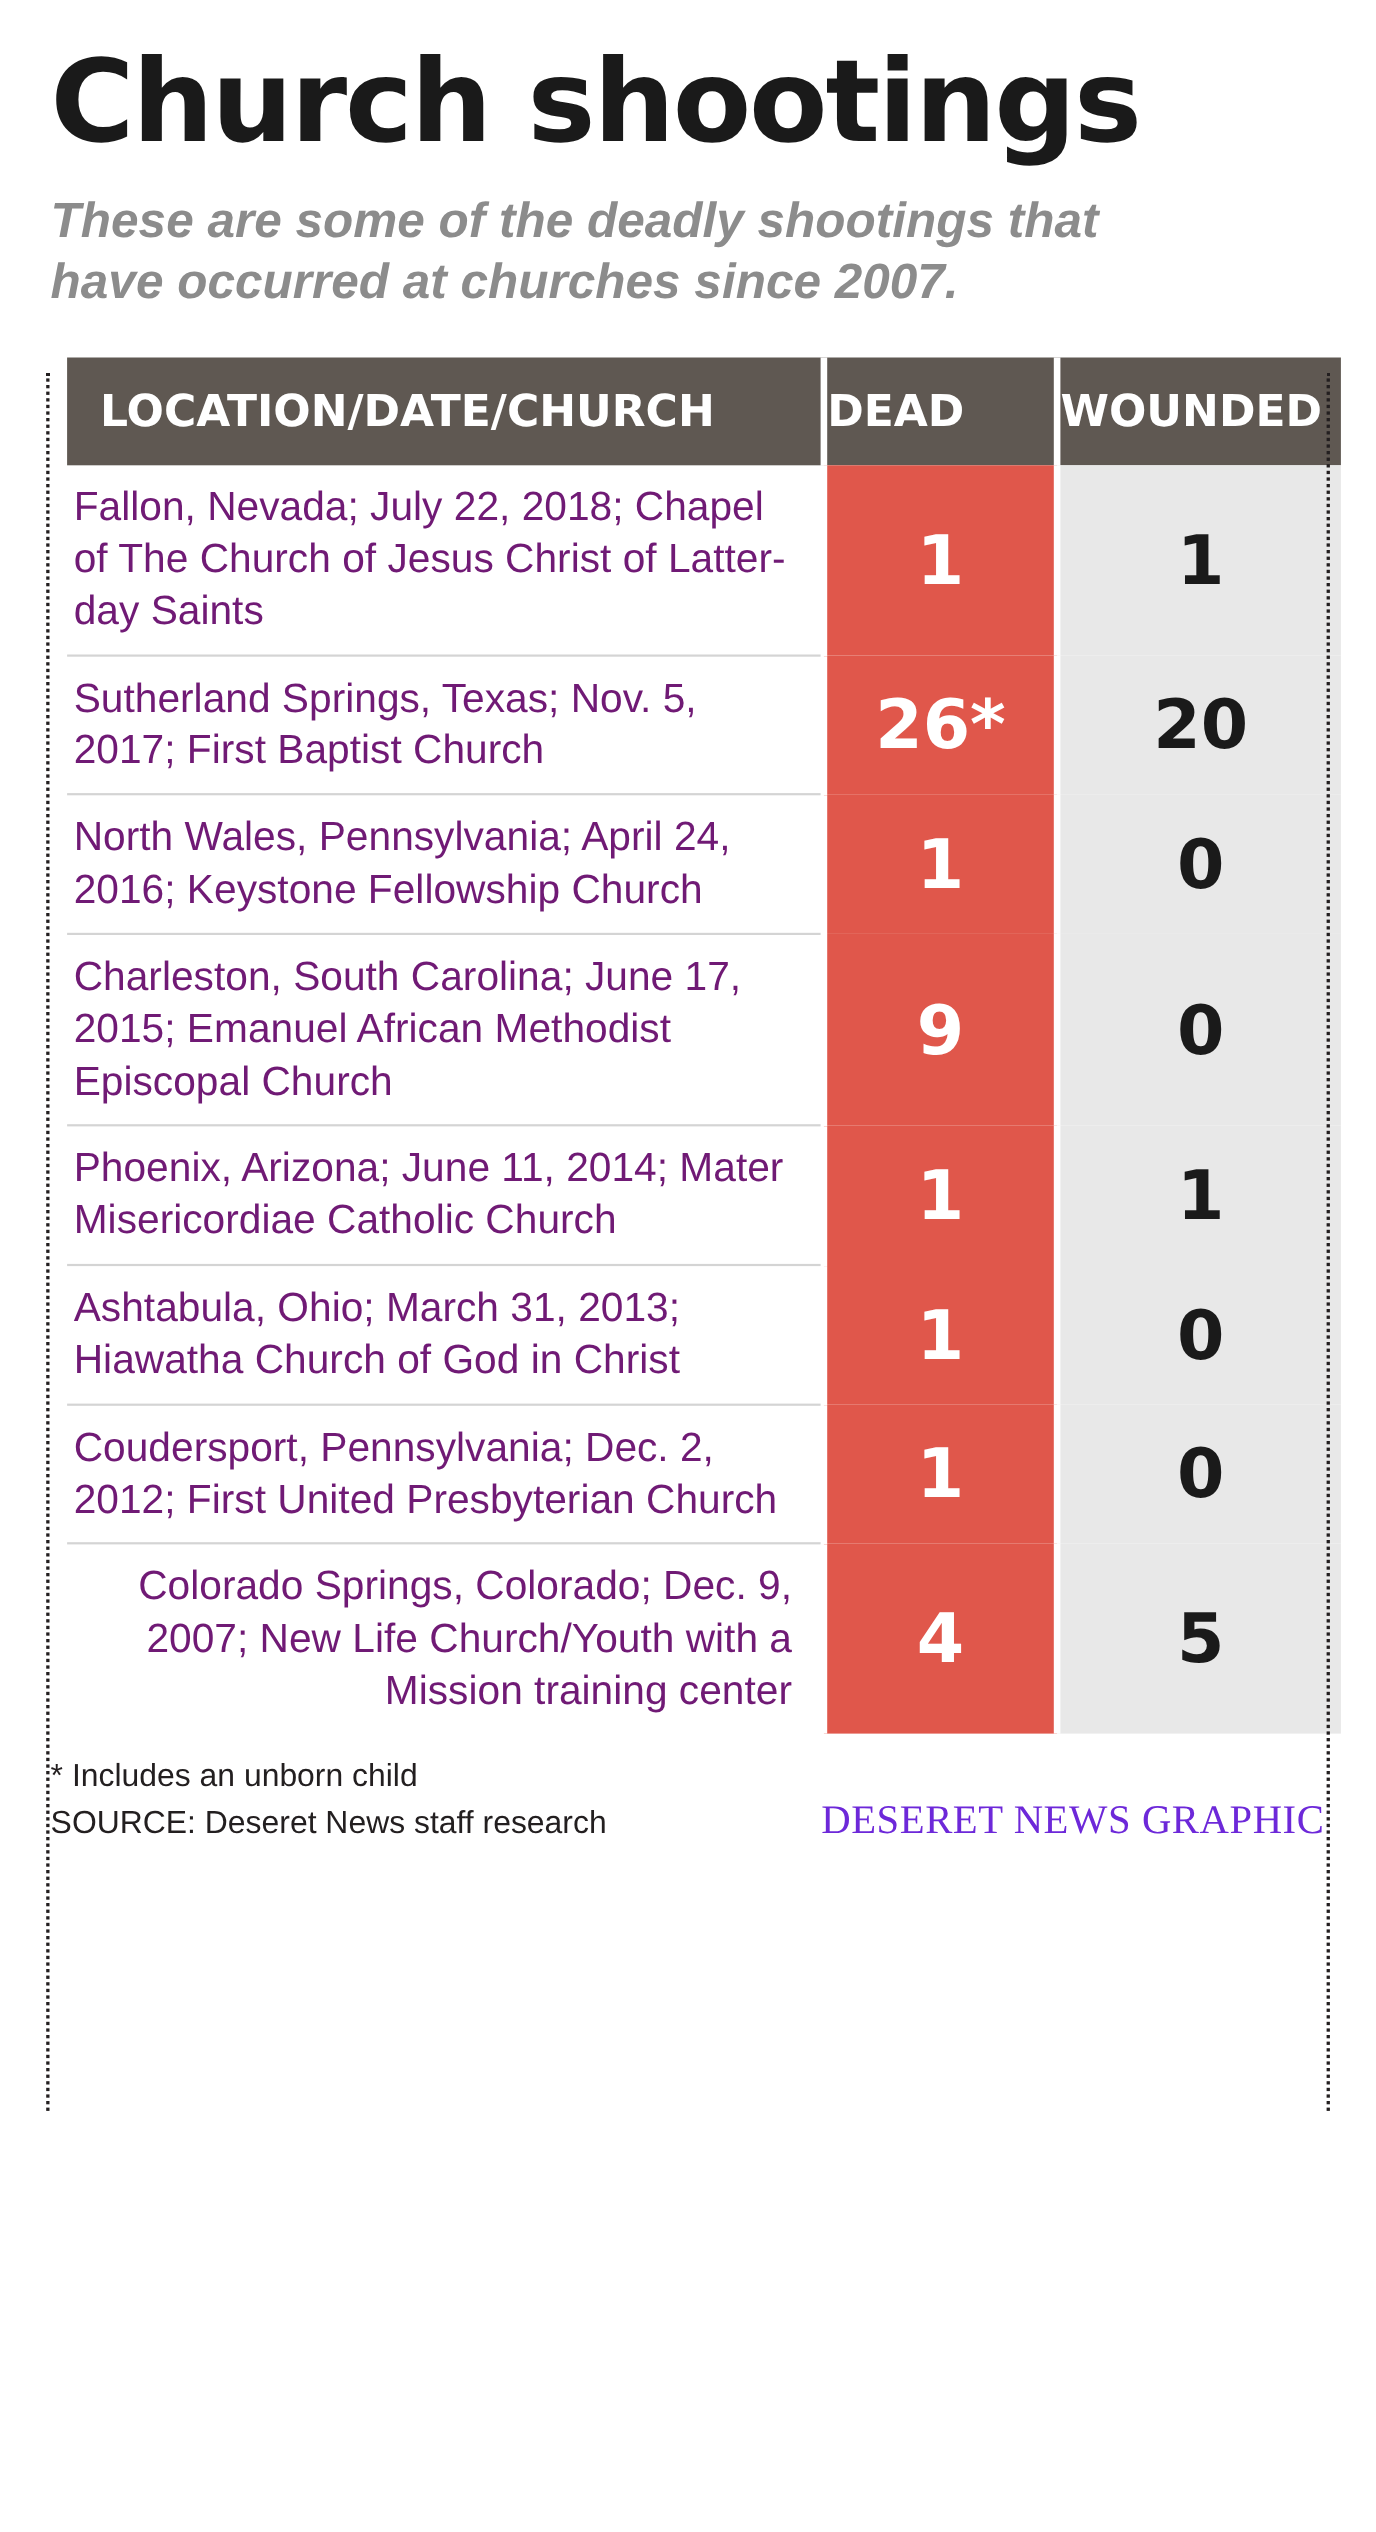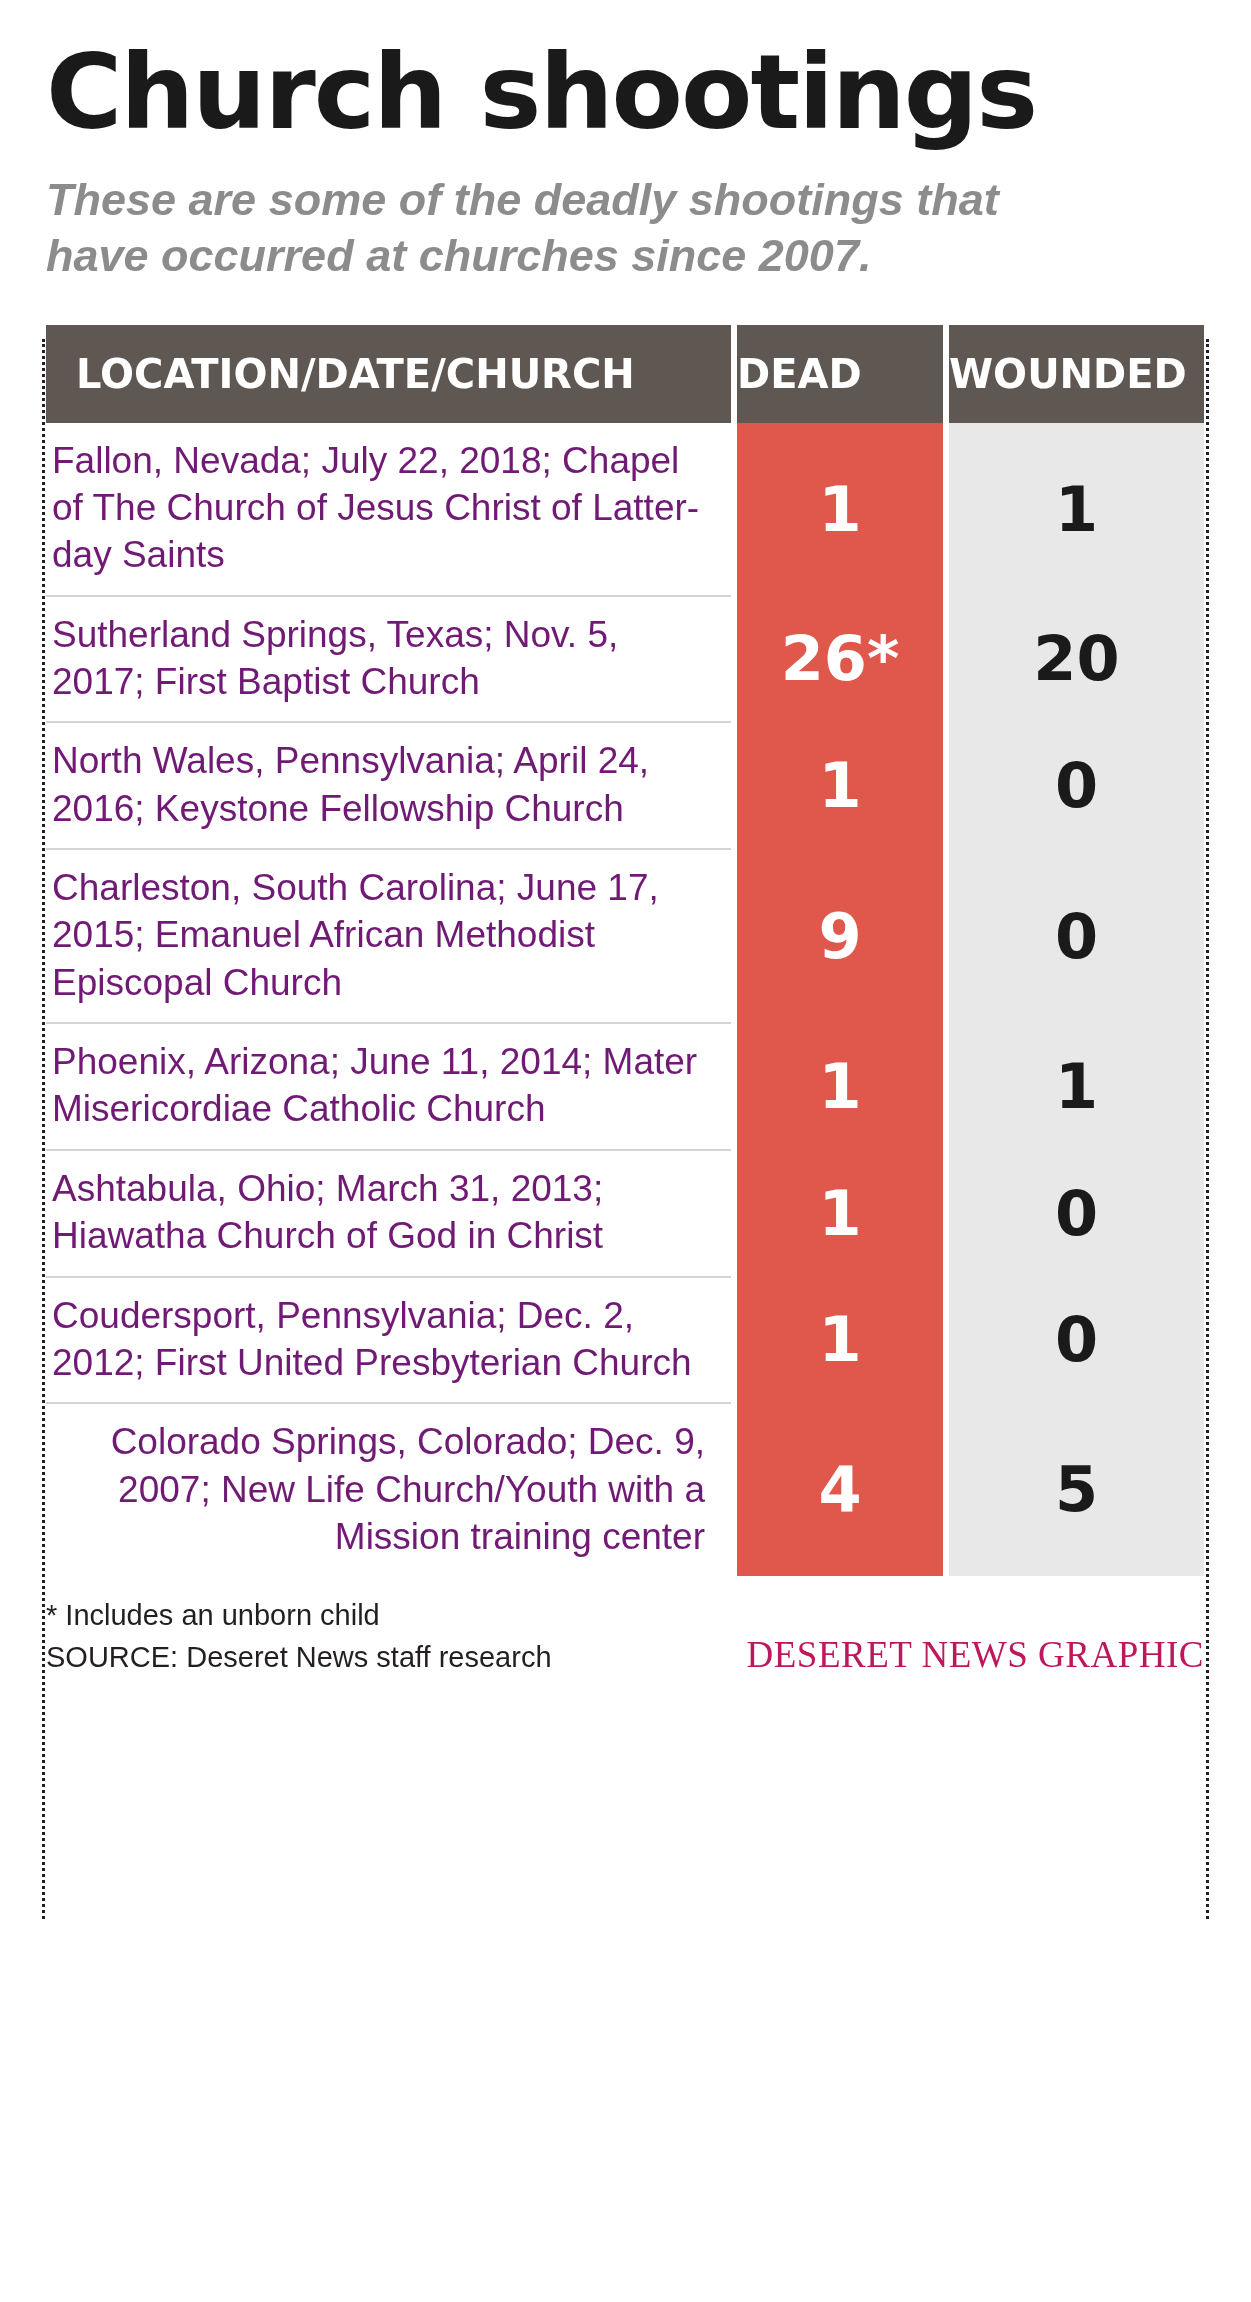--- a/index.html
+++ b/index.html
@@ -37,20 +37,21 @@
     font-weight: bold;
     font-size: 45px;
     line-height: 1.25;
     color: #8c8c8c;
     margin: 0 0 40px 0;
   }
   table.data {
     border-collapse: collapse;
     width: 1158px;
     table-layout: fixed;
+    margin-left: 15px;
   }
   table.data col.c-loc { width: 688px; }
   table.data col.c-dead { width: 212px; }
   table.data col.c-wnd  { width: 258px; }
 
   thead th {
     background: #5f5852;
     color: #ffffff;
     font-family: "DejaVu Sans", sans-serif;
     font-weight: bold;
@@ -121,21 +122,21 @@
     color: #231f20;
     line-height: 1.45;
   }
   .credit {
     position: absolute;
     right: 0;
     bottom: 2px;
     font-family: "Liberation Serif", serif;
     font-size: 37px;
     letter-spacing: 0.5px;
-    color: #be185d;
+    color: #6d28d9;
   }
 </style>
 </head>
 <body>
 
 <div class="page">
 
   <h1 class="title">Church shootings</h1>
   <p class="subtitle">These are some of the deadly shootings that have occurred at churches since 2007.</p>
 

